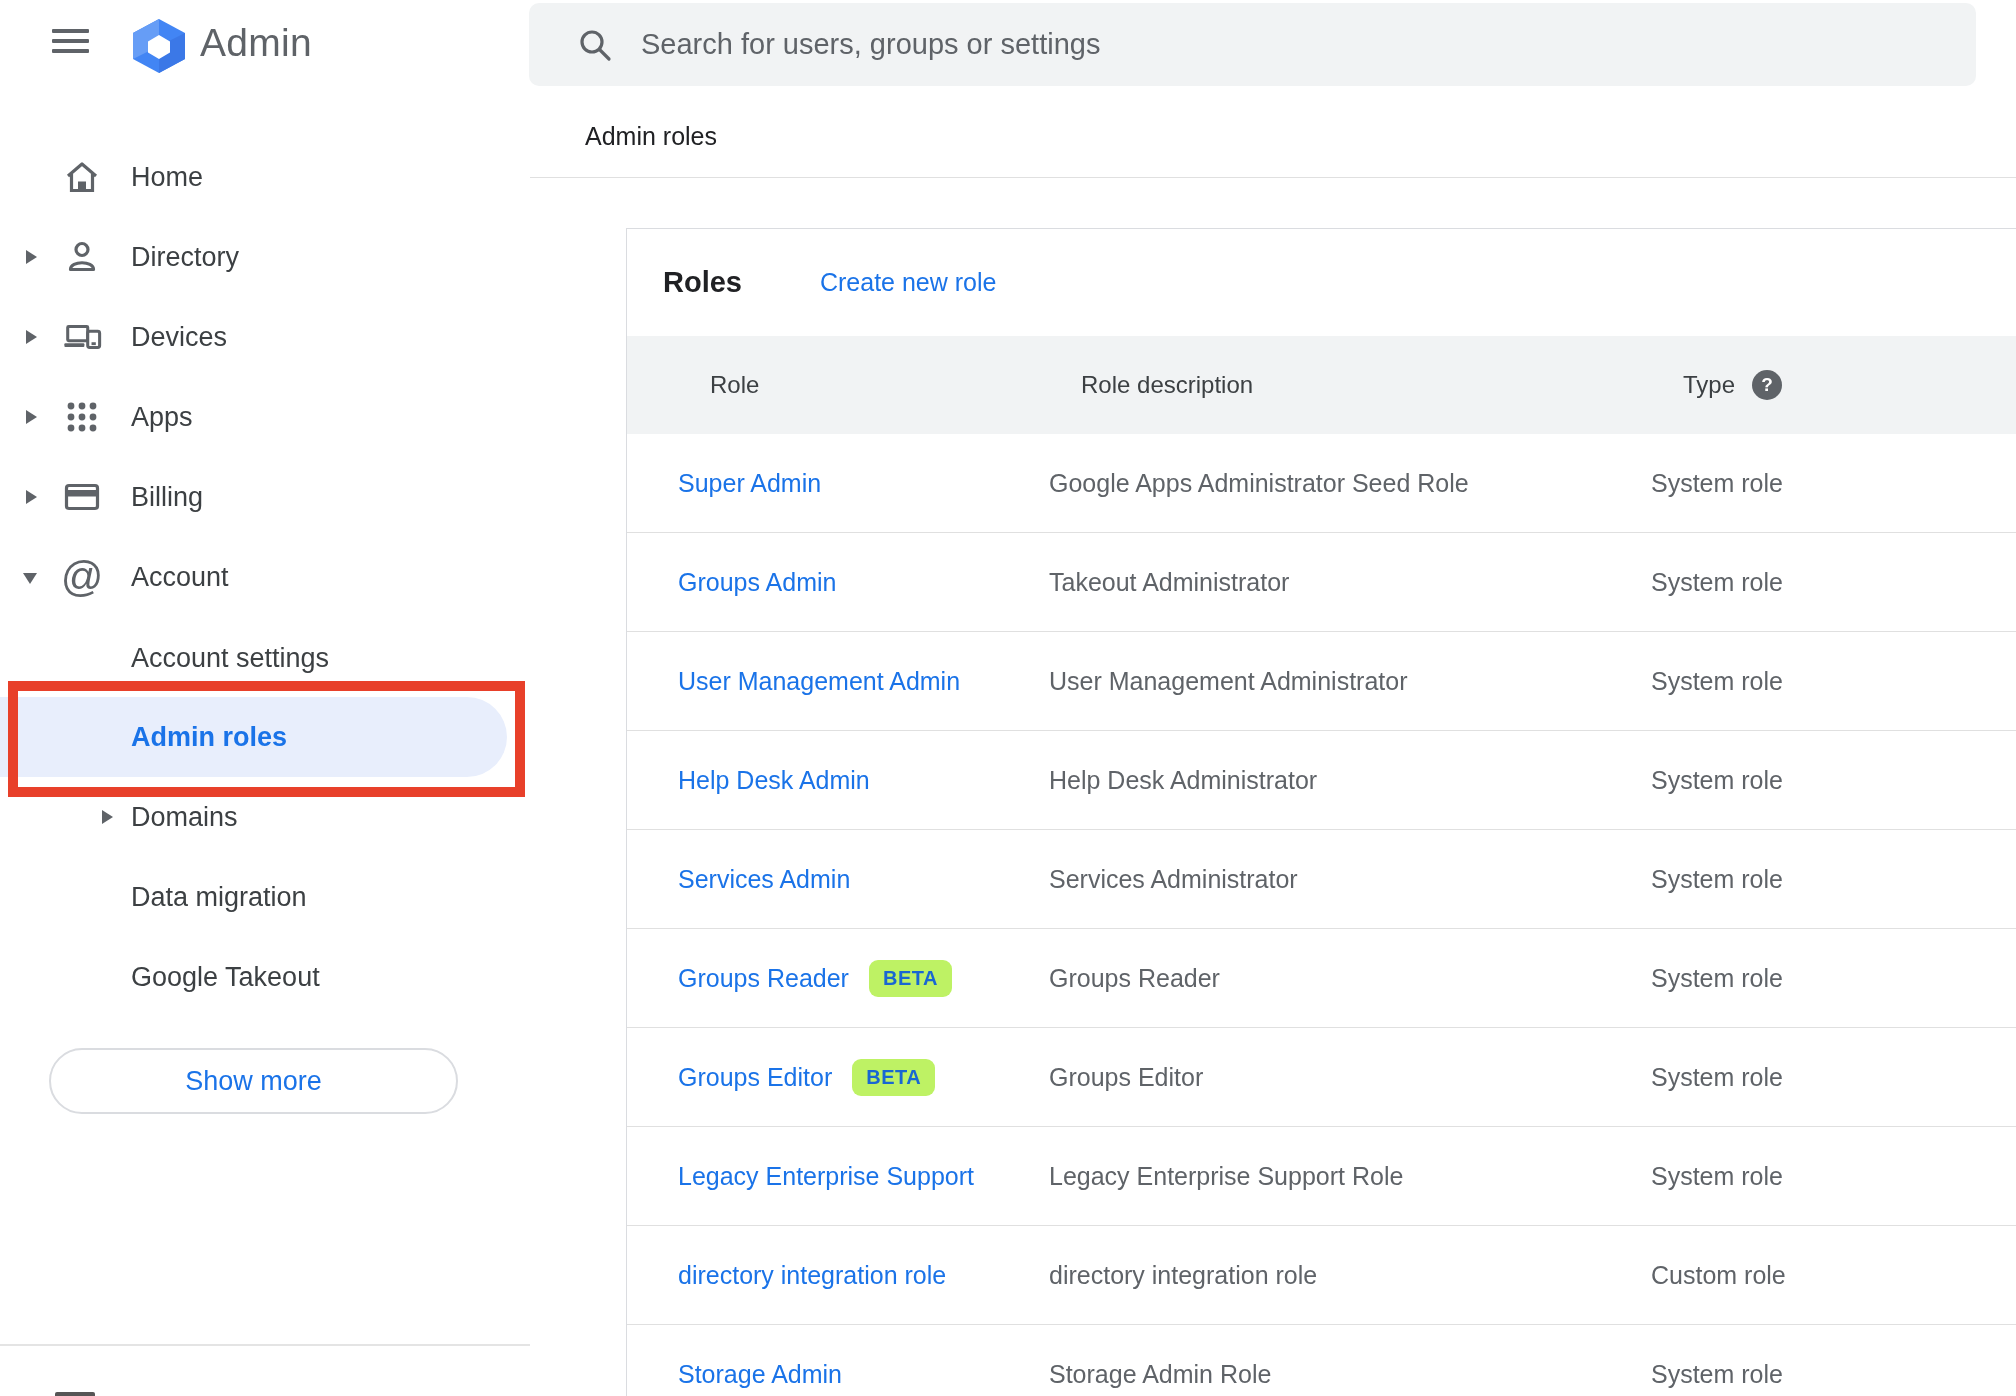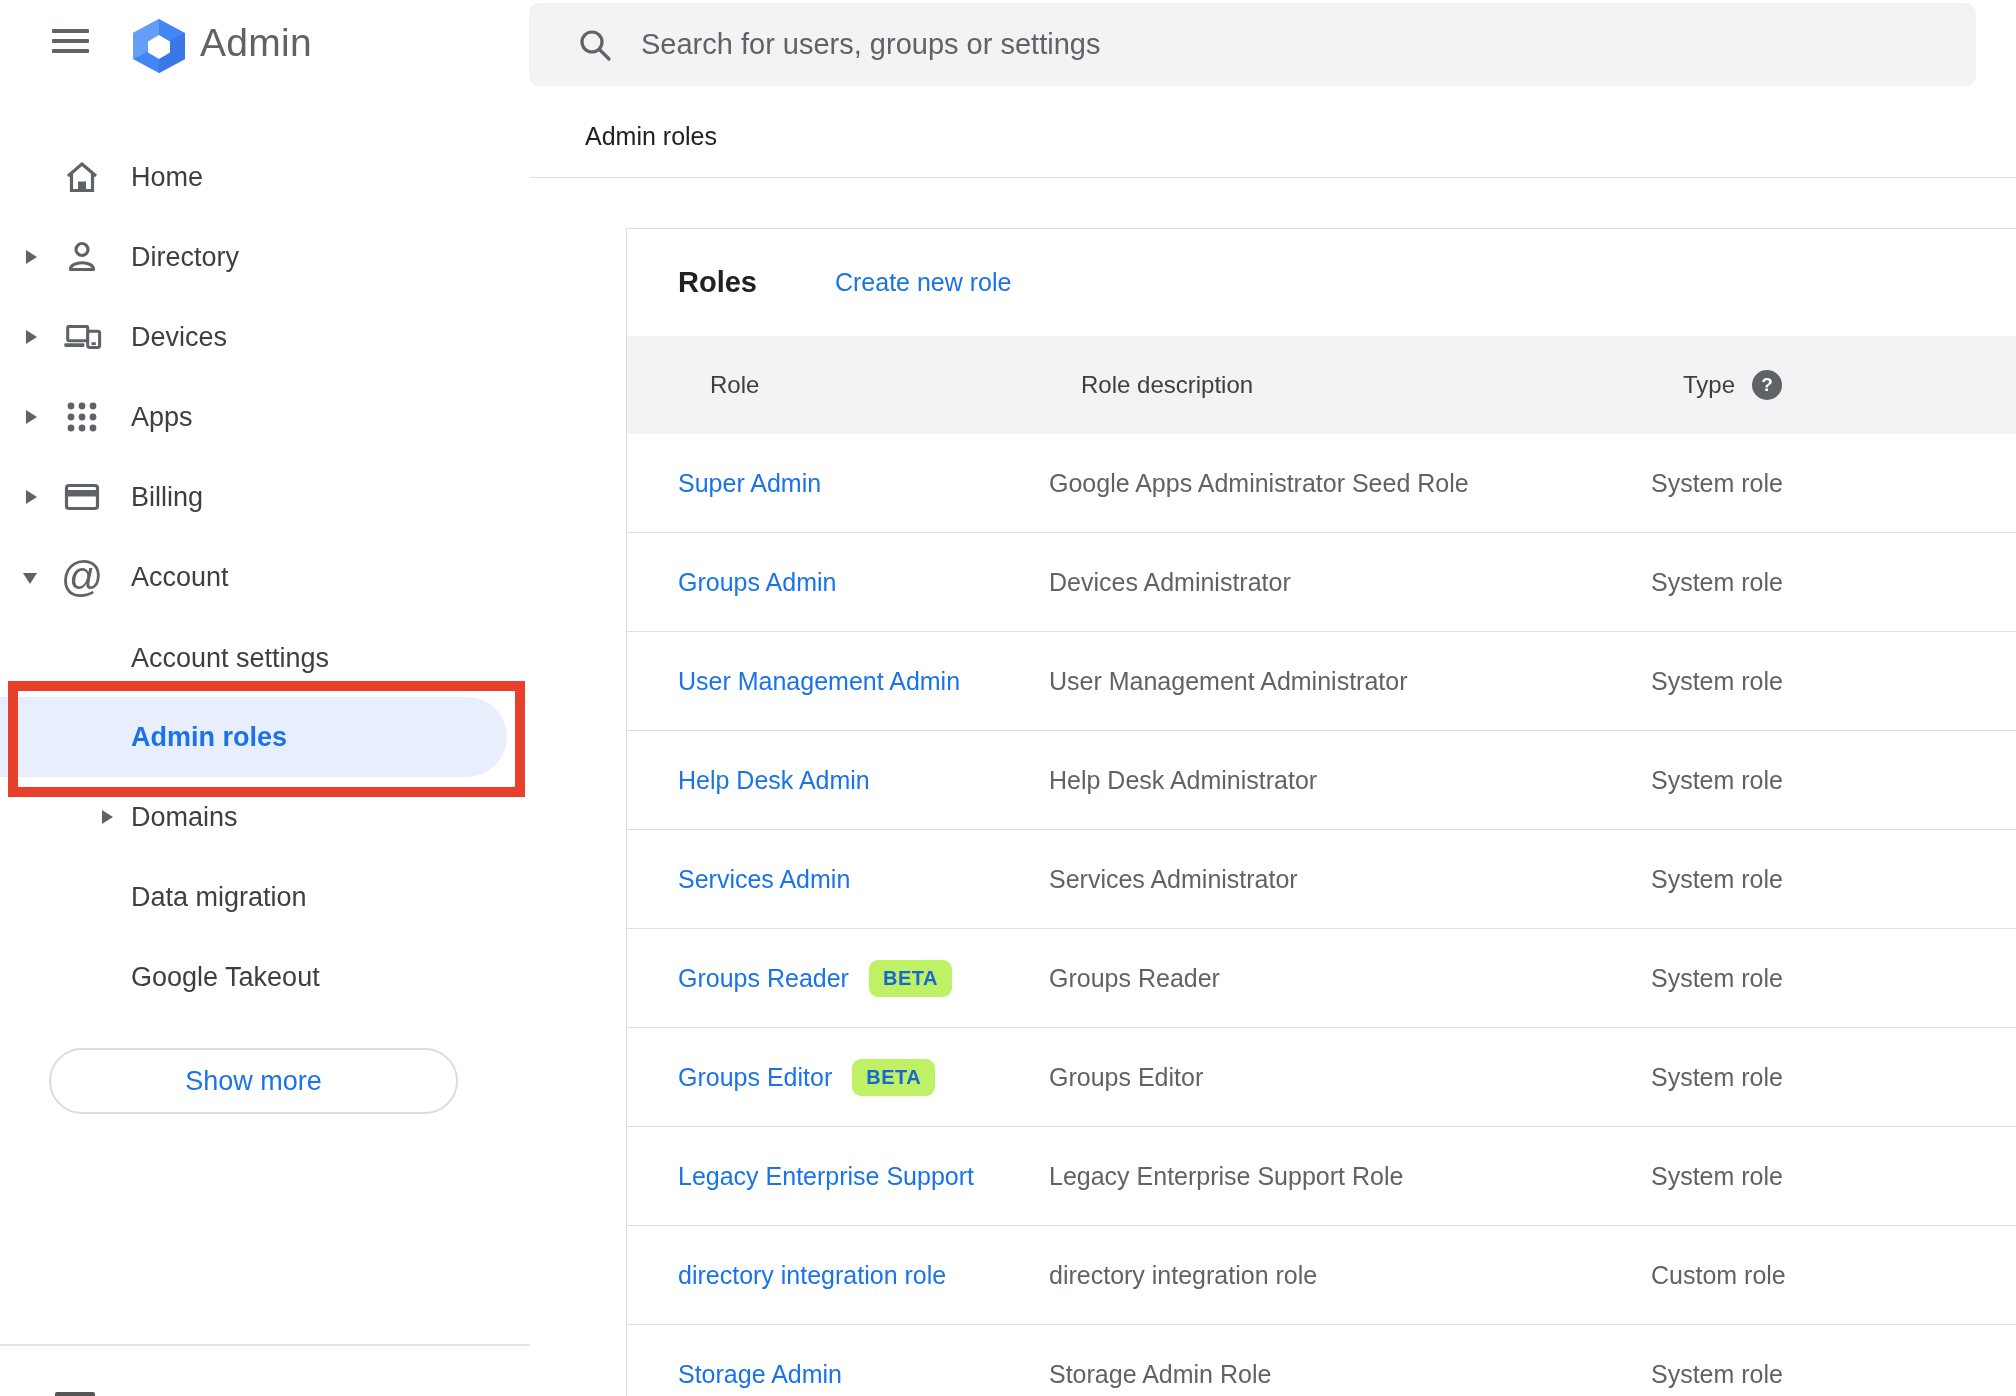--- a/index.html
+++ b/index.html
@@ -57,21 +57,21 @@
   }
   .side-bottom-divider{position:absolute;left:0;top:1344px;width:530px;height:2px;background:#e4e4e4;}
   .partial-icon{position:absolute;left:55px;top:1392px;width:40px;height:4px;background:#555;border-radius:2px 2px 0 0;}
 
   
   .card{
     position:absolute;left:626px;top:228px;width:1390px;height:1168px;box-sizing:border-box;
     border-left:1px solid #dadce0;border-top:1px solid #dadce0;background:#fff;overflow:hidden;
   }
   .card-head{position:relative;height:107px;display:flex;align-items:center;}
-  .card-title{margin-left:51px;font-size:29px;font-weight:bold;color:#202124;text-align:center;}
+  .card-title{margin-left:36px;font-size:29px;font-weight:bold;color:#202124;text-align:center;}
   .create-link{margin-left:78px;font-size:25px;color:#1a73e8;text-decoration:none;cursor:pointer;}
   .thead,.trow{display:grid;grid-template-columns:422px 602px 1fr;align-items:center;height:98px;}
   .thead{background:#f1f3f4;color:#3c4043;font-size:24px;padding-left:32px;}
   .thead .c1,.trow .c1{padding-left:51px;}
   .type-h{display:flex;align-items:center;}
   .help-icon{
     margin-left:17px;width:30px;height:30px;border-radius:50%;background:#5f6368;color:#fff;
     display:flex;align-items:center;justify-content:center;font-size:19px;font-weight:bold;cursor:pointer;
   }
   .trow{border-bottom:1px solid #e0e0e0;font-size:25px;}
@@ -237,21 +237,21 @@
         <a class="role-link">Super Admin</a>
       </span>
     <span class="desc">Google Apps Administrator Seed Role</span>
     <span class="type">System role</span>
   </div>
 
   <div class="trow">
     <span class="c1 role-cell">
         <a class="role-link">Groups Admin</a>
       </span>
-    <span class="desc">Devices Administrator</span>
+    <span class="desc">Takeout Administrator</span>
     <span class="type">System role</span>
   </div>
 
   <div class="trow">
     <span class="c1 role-cell">
         <a class="role-link">User Management Admin</a>
       </span>
     <span class="desc">User Management Administrator</span>
     <span class="type">System role</span>
   </div>

